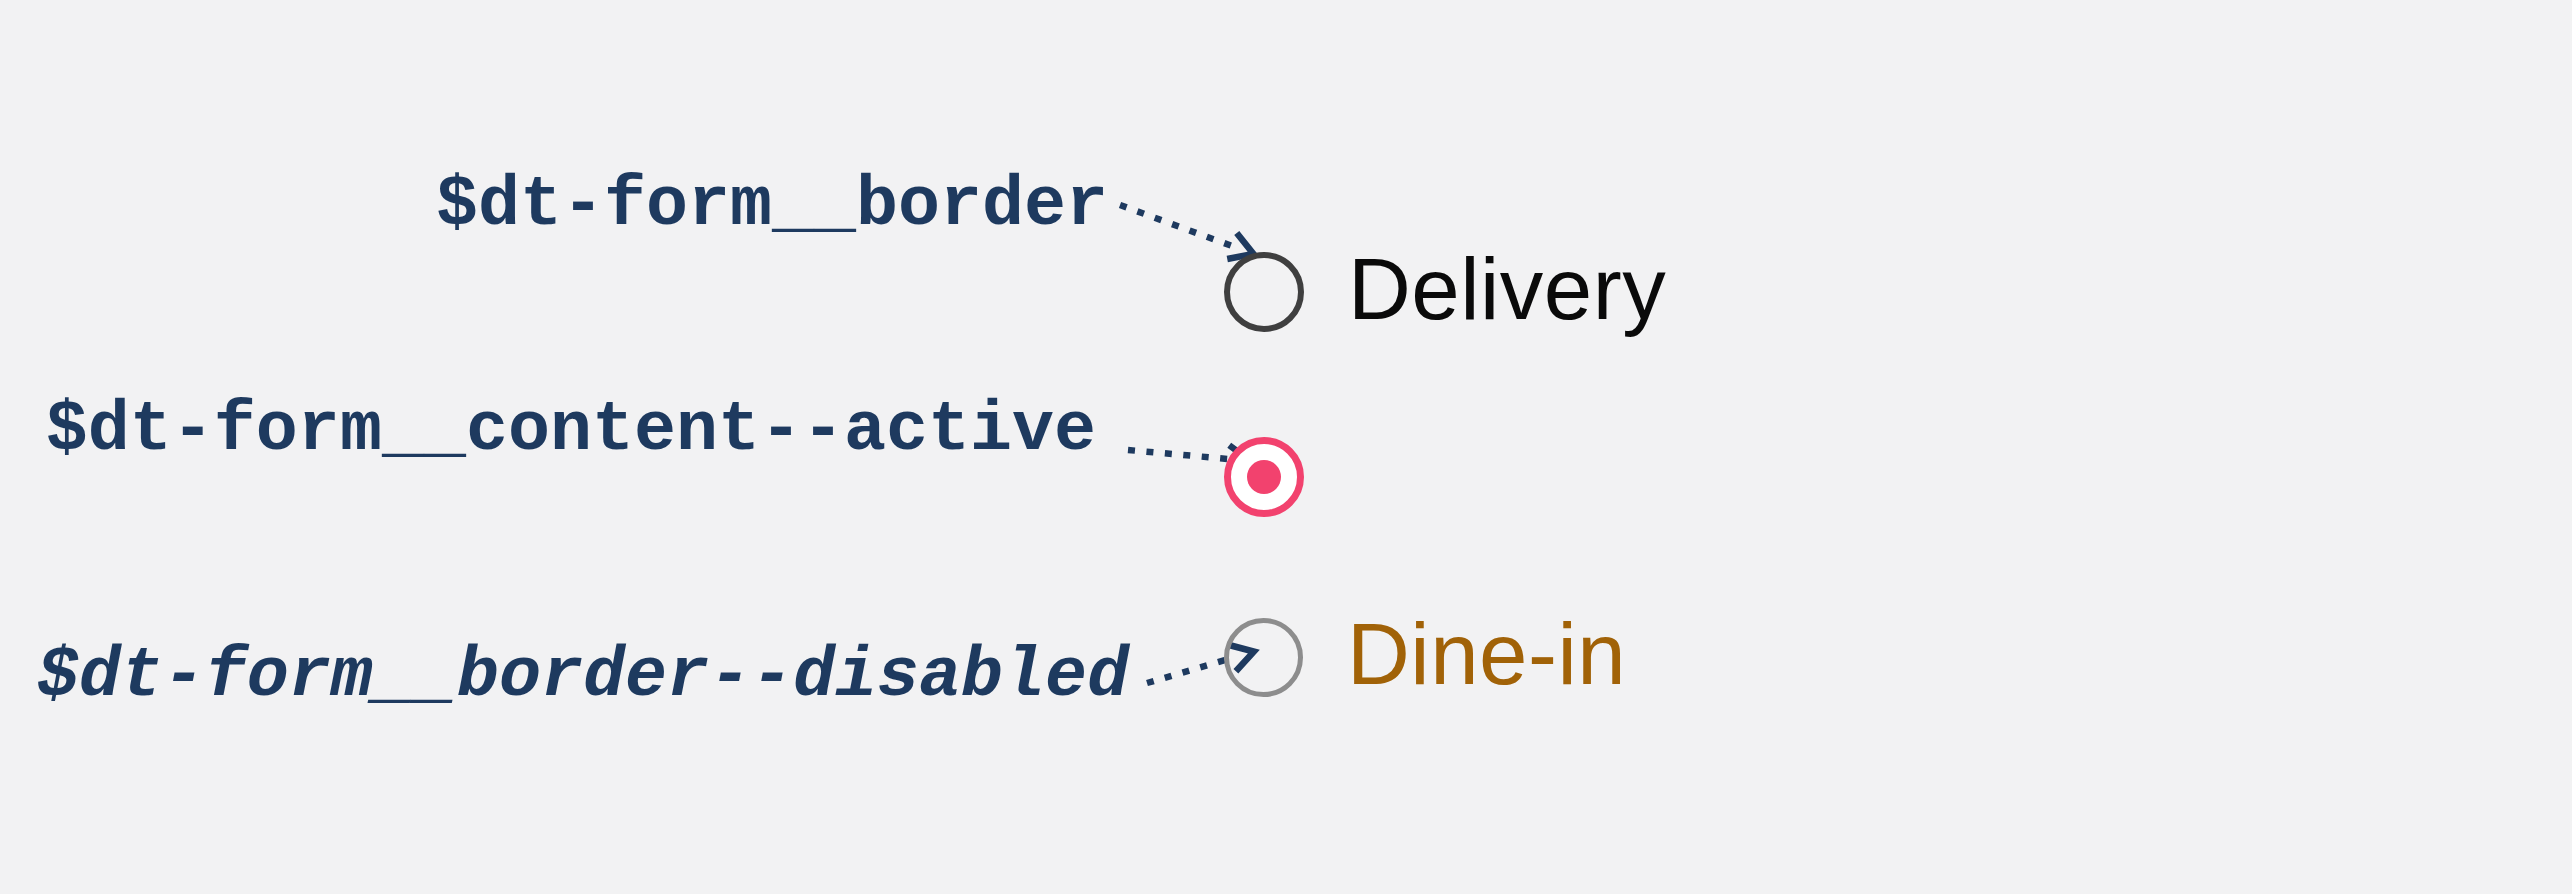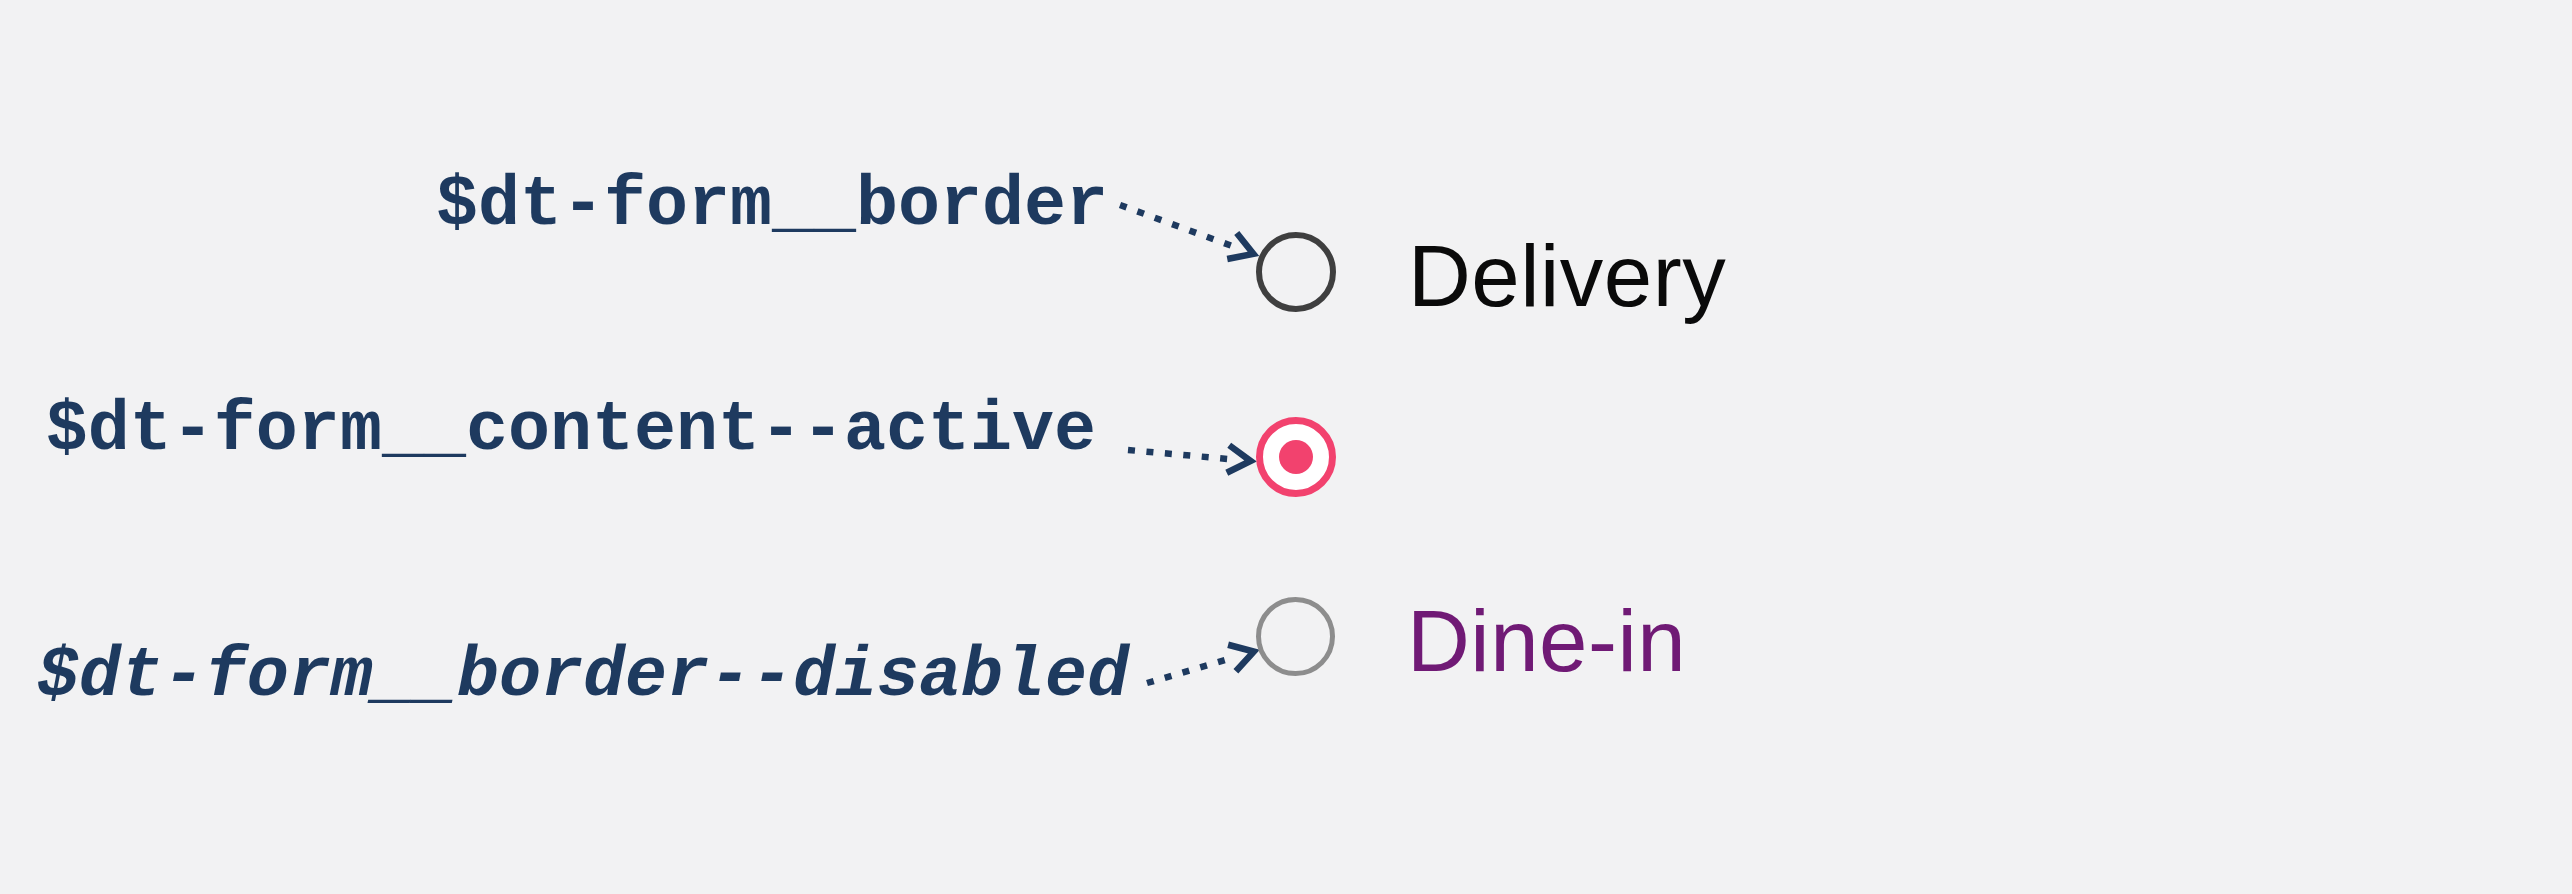--- a/index.html
+++ b/index.html
@@ -42,25 +42,25 @@
     stroke: #1e3a5f;
     stroke-width: 6.5;
     stroke-dasharray: 7 11.5;
     stroke-linecap: butt;
     fill: none;
   }
 
   
   .radio-row {
     position: absolute;
-    left: 1256px;
+    left: 1224px;
     height: 100px;
     display: flex;
-    align-items: flex-start;
-    gap: 72px;
+    align-items: flex-end;
+    gap: 44px;
   }
   .row-delivery { top: 232px; }
   .row-pickup   { top: 417px; }
   .row-dinein   { top: 597px; }
 
   .radio-circle {
     box-sizing: border-box;
     width: 80px;
     height: 80px;
     border-radius: 50%;
@@ -91,21 +91,21 @@
   }
 
   .option-label {
     font-size: 87px;
     line-height: 1;
     color: #0a0a0a;
     white-space: nowrap;
     letter-spacing: 0.5px;
   }
   .option-label.disabled {
-    color: #701a75;
+    color: #a16207;
   }
 </style>
 </head>
 <body>
 
 <div class="canvas">
 
   <div class="token-label token-1">$dt-form__border</div>
 
   <div class="token-label token-2">$dt-form__content--active</div>

